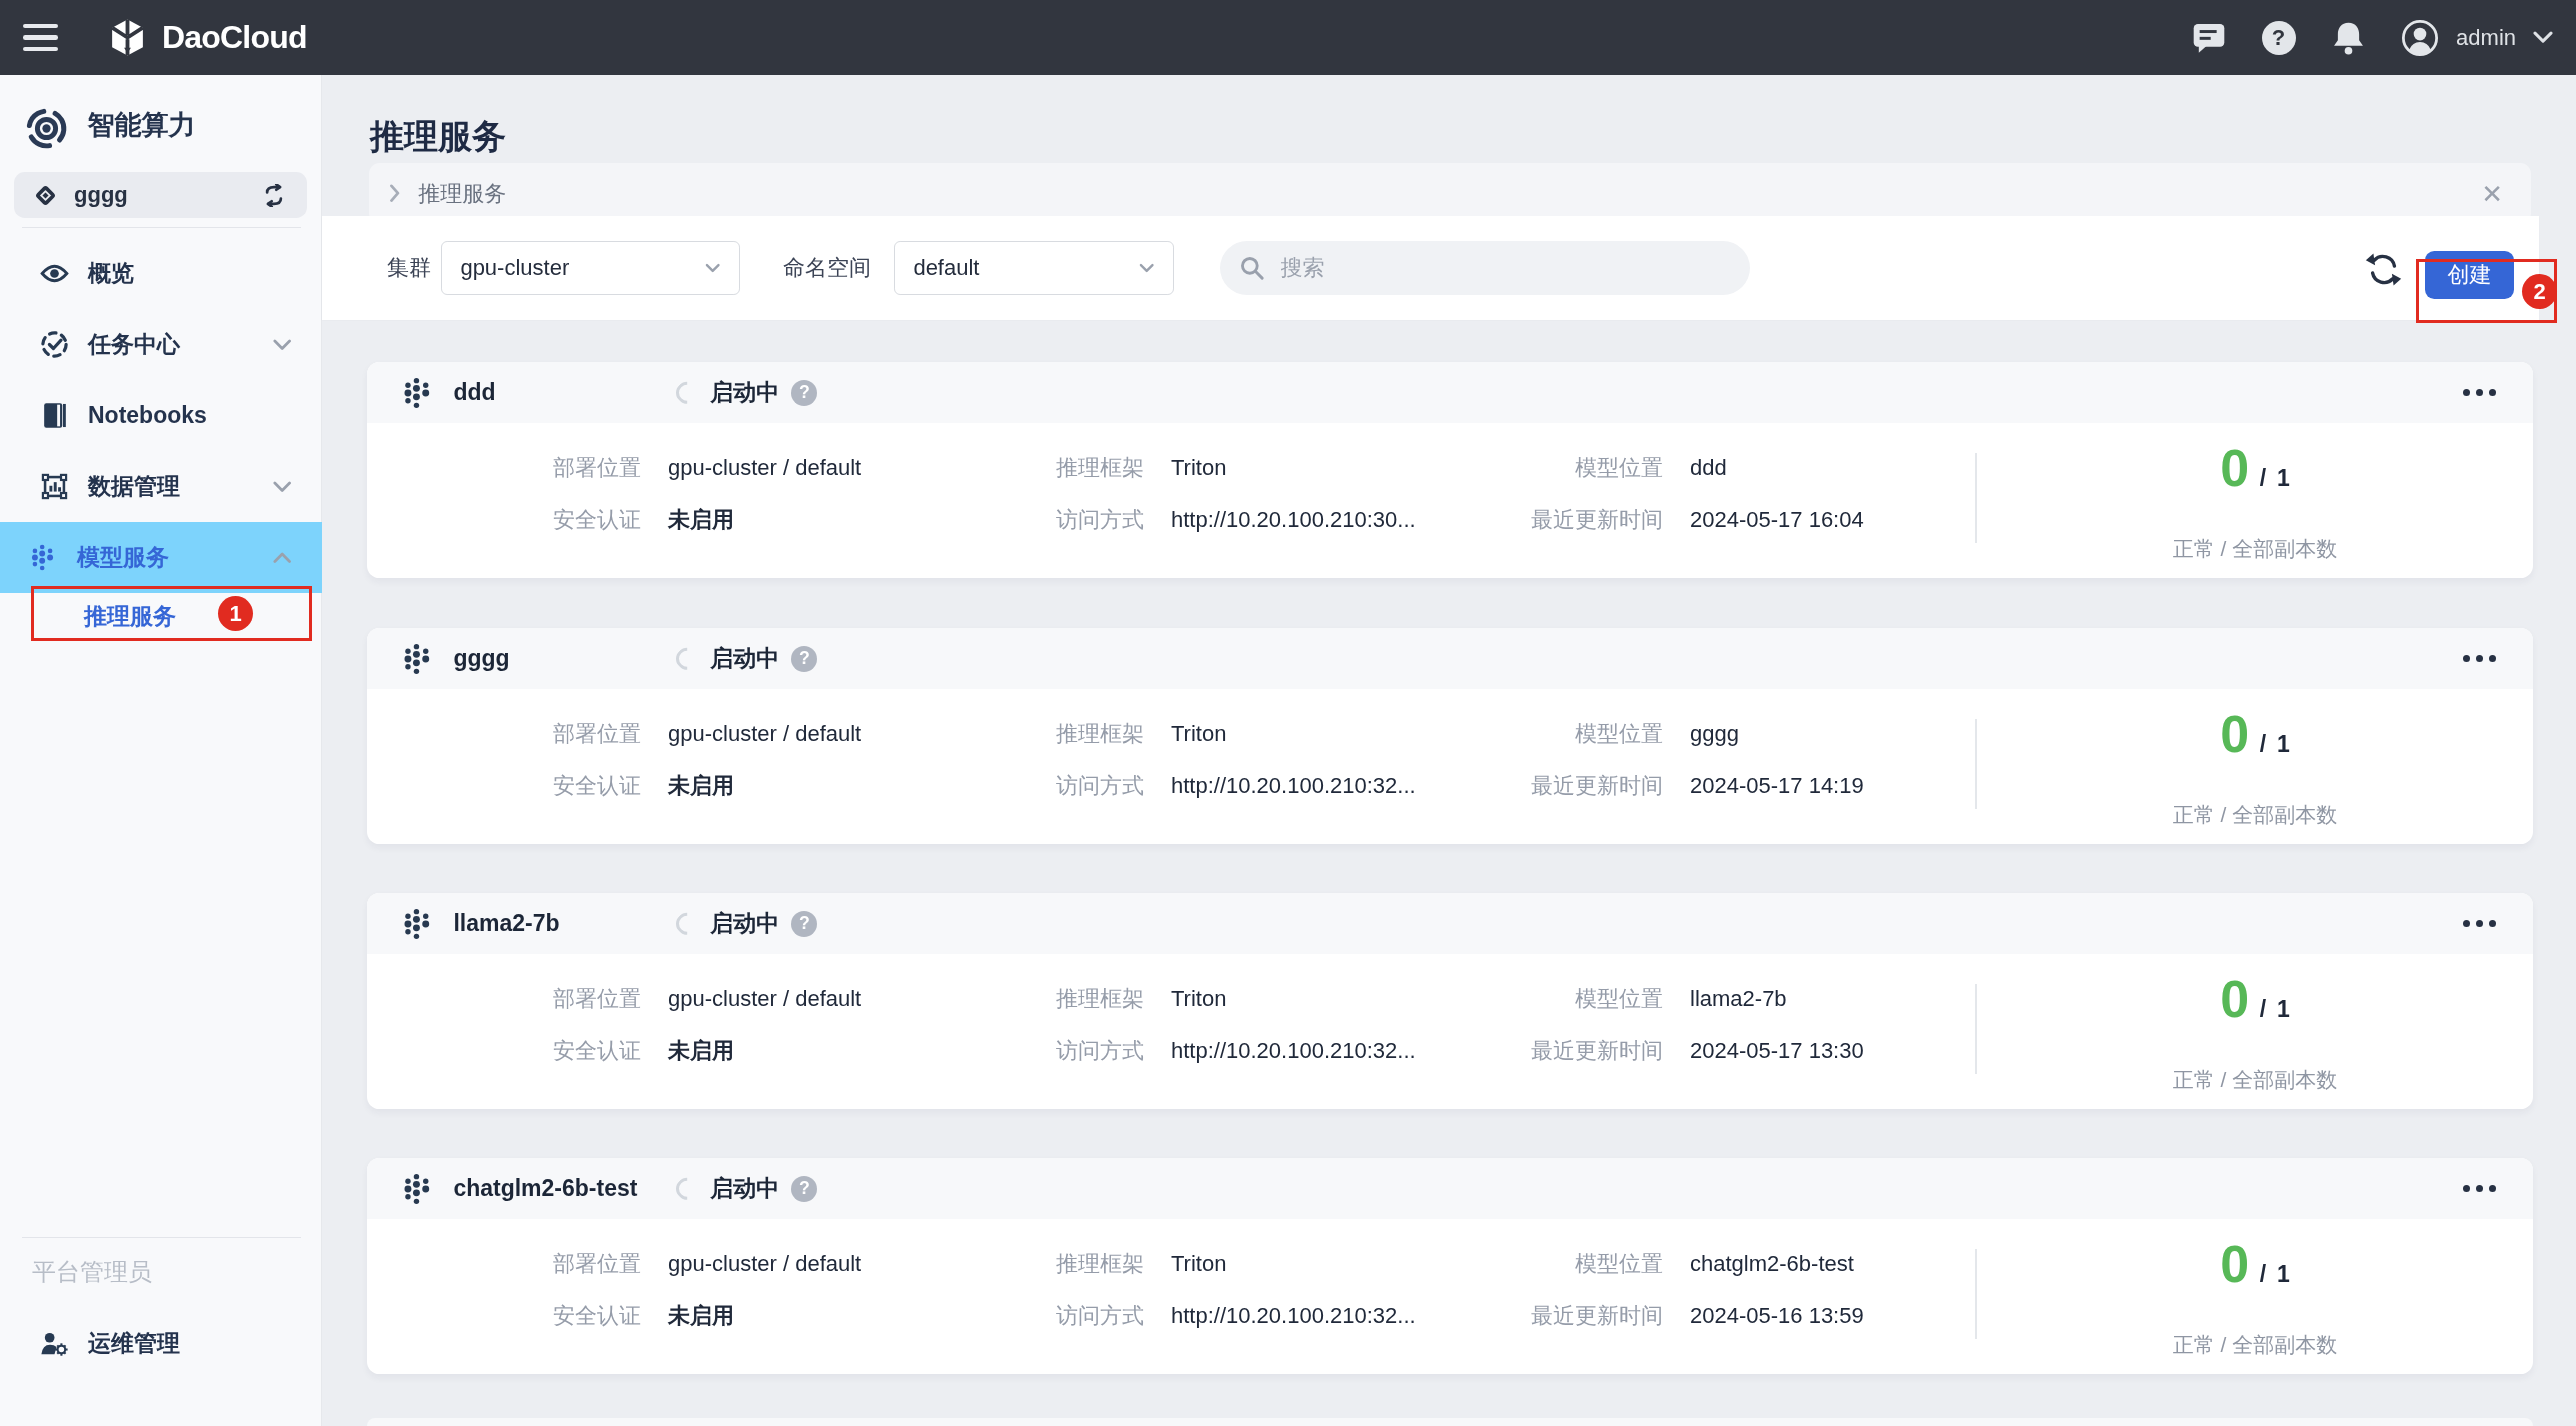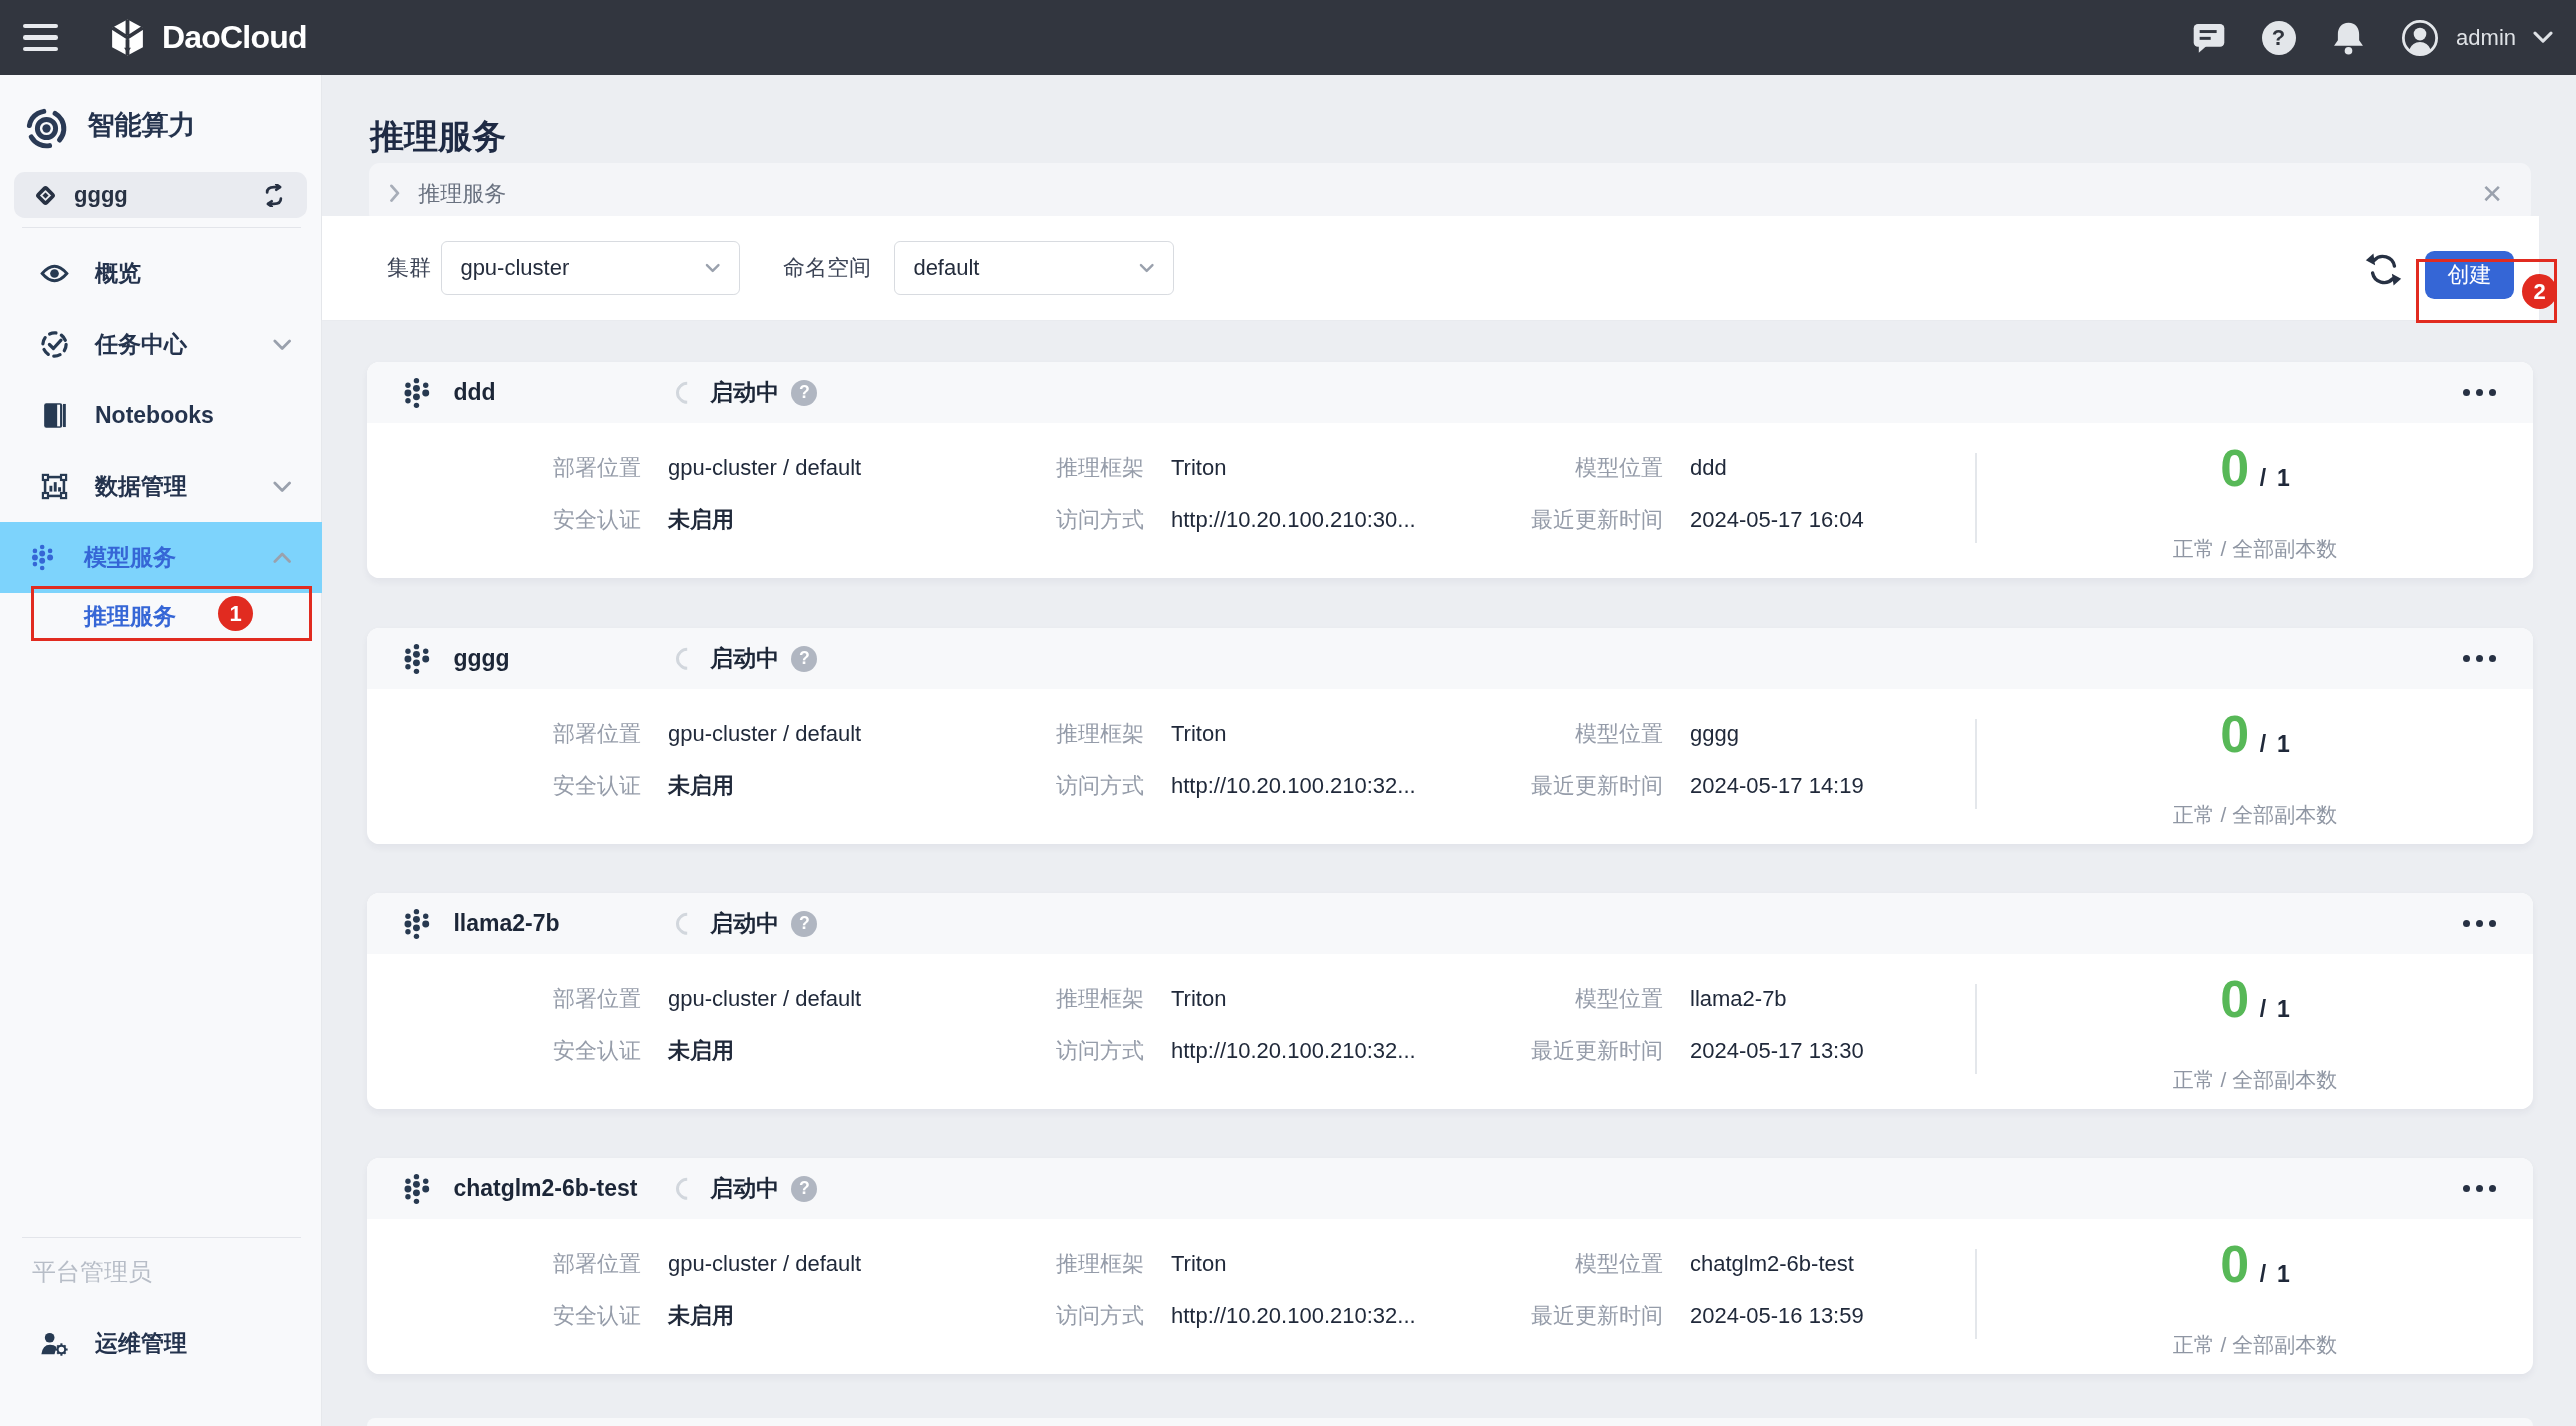--- a/index.html
+++ b/index.html
@@ -22,21 +22,21 @@
   
   .sidebar{position:absolute;left:0;top:75px;width:322px;height:1351px;background:#f8f9fb;border-right:0.8px solid #e6e8ec;}
   .product{position:absolute;left:24.6px;top:32px;display:flex;align-items:flex-start;gap:20px;}
   .product-label{font-size:27px;font-weight:700;color:#24334d;}
   .workspace{position:absolute;left:14px;top:97px;width:293px;height:46px;background:#e9ebf0;border-radius:10.7px;display:flex;align-items:center;padding:0 20px;cursor:pointer;}
   .workspace-name{font-size:22px;font-weight:600;color:#273143;margin-left:17px;}
   .workspace .swap{margin-left:auto;}
   .sb-divider{position:absolute;left:21.5px;width:279px;height:0.8px;background:#e3e5ea;}
   .nav{position:absolute;left:0;top:163px;width:322px;}
   .nav-item{height:71px;display:flex;align-items:center;padding:0 31px 0 40px;cursor:pointer;color:#2a3a55;}
-  .nav-item .nav-label{font-size:23px;font-weight:600;margin-left:26px;color:#24334d;}
+  .nav-item .nav-label{font-size:23px;font-weight:600;margin-left:19px;color:#24334d;}
   .nav-item.active{background:#7dd3fc;padding-left:29px;}
   .nav-item.active .nav-label{color:#3566d6;}
   .nav-item.active .nav-ic{color:#3566d6;}
   .nav-ic{width:29px;height:29px;color:#2a3a55;display:flex;align-items:center;justify-content:center;}
   .nav-chevron{margin-left:auto;}
   .subitem{position:absolute;left:0;top:503px;width:322px;height:77px;display:flex;align-items:center;cursor:pointer;}
   .subitem-label{font-size:23px;font-weight:700;color:#3566d6;margin-left:84px;}
   .anno-box-1{position:absolute;left:31px;top:511px;width:281px;height:55px;border:3.1px solid #e12b20;pointer-events:none;}
   .anno-dot{position:absolute;width:35px;height:35px;border-radius:50%;background:#e12b20;color:#fff;font-size:22px;font-weight:700;display:flex;align-items:center;justify-content:center;}
   .role-label{position:absolute;left:32px;top:1181px;font-size:24px;color:#b7bdc7;}
@@ -306,20 +306,29 @@
     </div>
     <span class="f-label" style="left:461px">命名空间</span>
     <div class="select" style="left:572px;width:280px">
       <span class="select-value">default</span>
       <span class="sel-chevron">
         <svg width="15.4" height="10" viewBox="0 0 16 10">
             <polyline points="2,2 8,8 14,2" stroke="#9aa1ad" stroke-width="2.5" fill="none" stroke-linecap="round" stroke-linejoin="round"></polyline>
           </svg>
       </span>
     </div>
+    <div class="searchbox">
+      <span>
+        <svg width="24.6" height="24.6" viewBox="0 0 30 30">
+            <circle cx="12" cy="12" r="9" stroke="#99a0ac" stroke-width="3.5" fill="none"></circle>
+            <line x1="19" y1="19" x2="27" y2="27" stroke="#99a0ac" stroke-width="3.5" stroke-linecap="round"></line>
+          </svg>
+      </span>
+      <input type="text" placeholder="搜索" style="">
+    </div>
     <span class="refresh-btn">
       <svg width="37" height="37" viewBox="0 0 44 44">
           <g stroke="#273143" stroke-width="4" fill="none" stroke-linecap="round">
             <path d="M35 18 A14 14 0 0 0 11 11"></path>
             <path d="M9 26 A14 14 0 0 0 33 33"></path>
           </g>
           <polygon points="10,3 12,17 1,11" fill="#273143"></polygon>
           <polygon points="34,41 32,27 43,33" fill="#273143"></polygon>
         </svg>
     </span>

